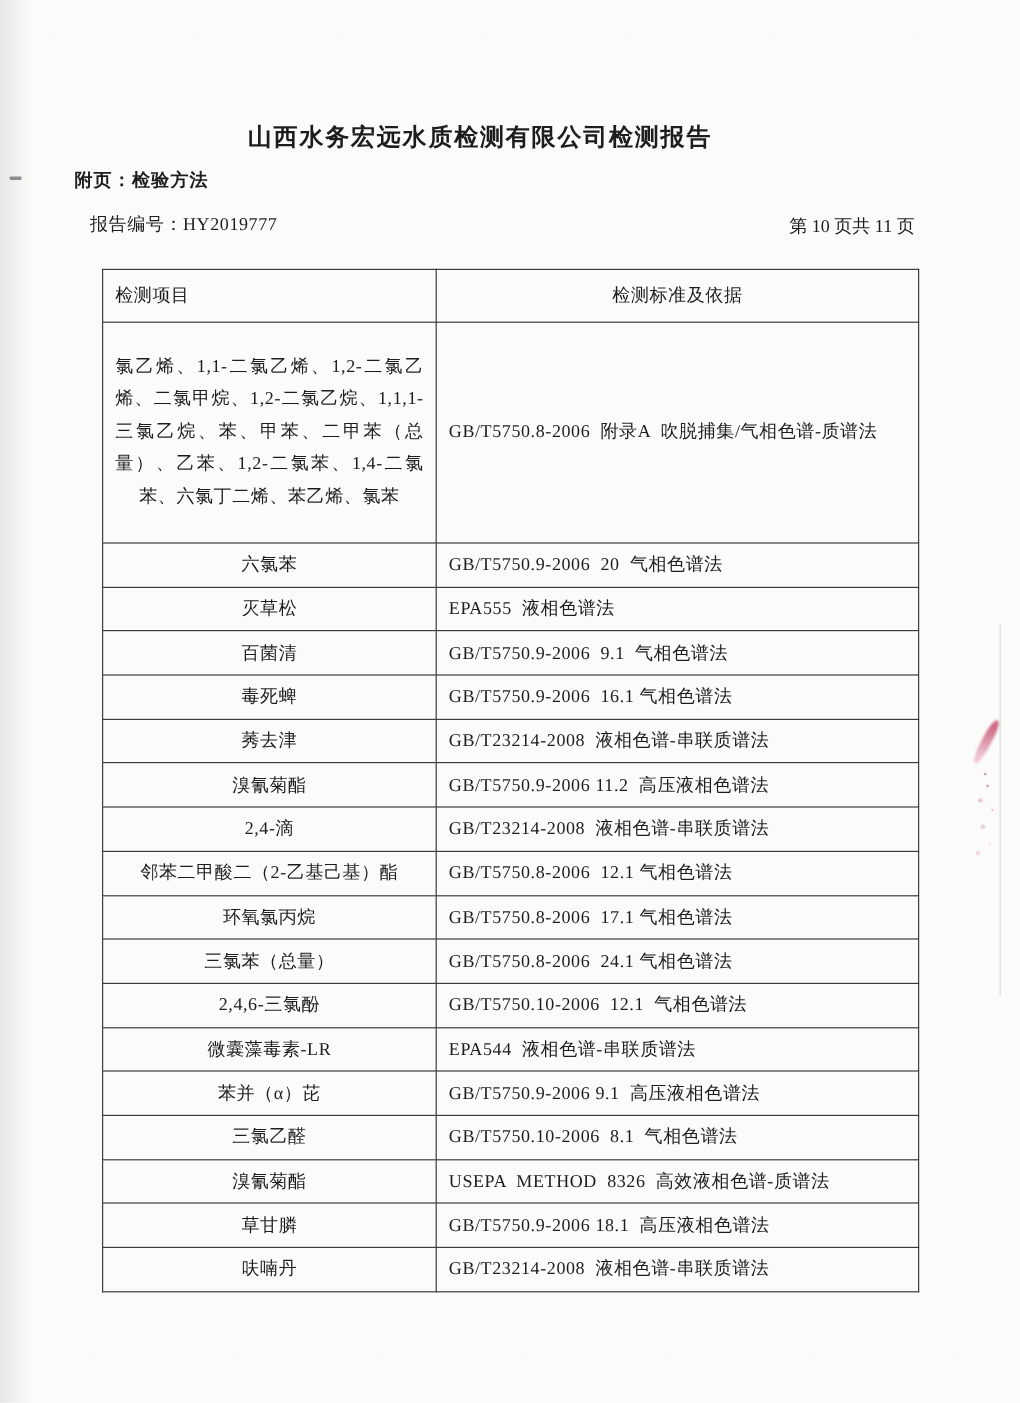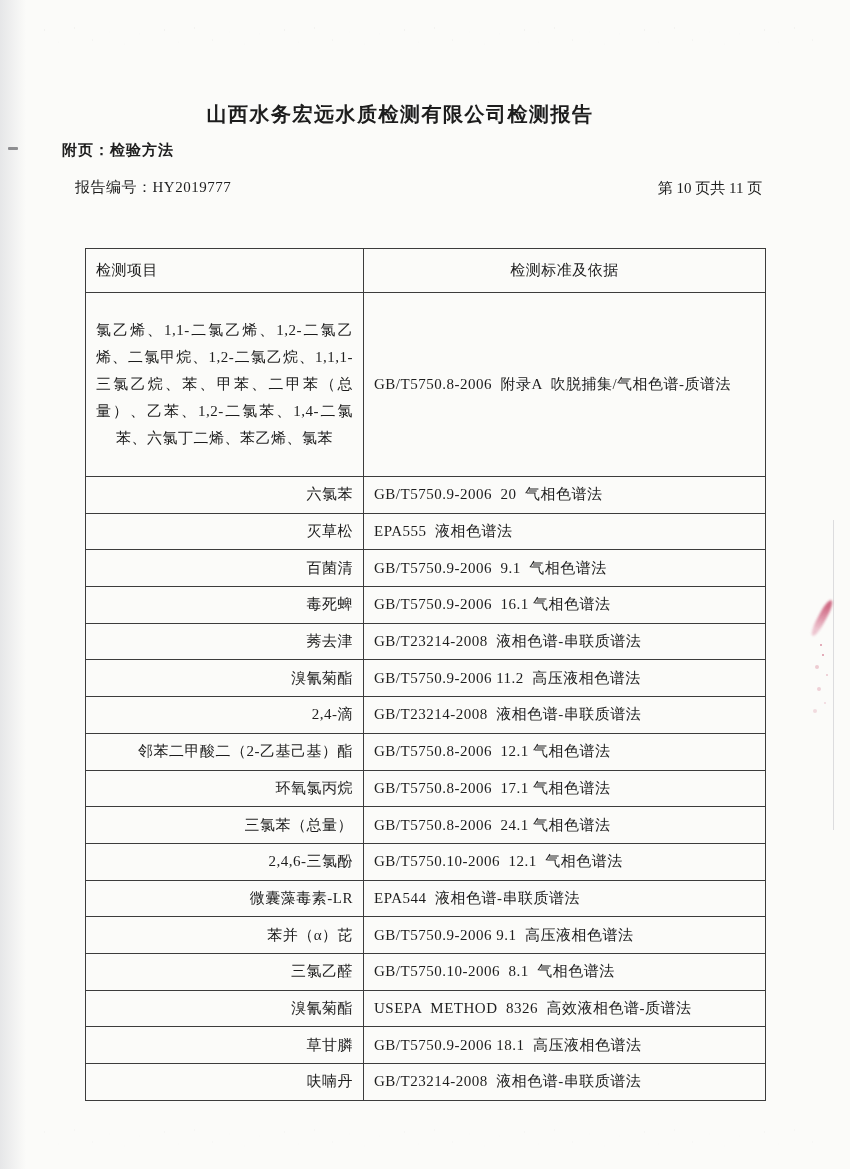--- a/index.html
+++ b/index.html
@@ -63,21 +63,21 @@
     letter-spacing:1.5px; margin:0;
   }
   .attachment {
     position:absolute; top:141px; left:62px;
     font-size:15px; font-weight:bold; letter-spacing:1px;
   }
   .meta-report { position:absolute; top:178px; left:75px; font-size:15px; letter-spacing:.5px;text-align:center; }
   .meta-page   { position:absolute; top:179px; left:655px; width:110px; font-size:15px; text-align:center; }
   
   table.methods {
-    position:absolute; top:248px; left:85px;
+    position:absolute; top:224px; left:85px;
     width:680px; table-layout:fixed;
     border-collapse:collapse;
     font-size:15px;
     padding-left:36px;
   }
   table.methods col.c1 { width:278px; }
   table.methods col.c2 { width:402px; }
   table.methods th, table.methods td {
     border:1px solid #3c3c3c;
     padding:0 10px;
@@ -87,21 +87,21 @@
   table.methods th { font-weight:normal; height:43px; }
   th.h-item { text-align:left; padding-left:12px; }
   th.h-method { text-align:center; }
   tr.big td { height:183px; vertical-align:middle; }
   td.item-big {
     text-align:justify; text-align-last:center;
     line-height:27px; padding:0 12px;margin-top:46px;
   }
   td.method-big { line-height:25px; white-space:pre-wrap; }
   tr.r td { height:35.7px; }
-  td.item { text-align:right; }
+  td.item { text-align:center; }
   td.method { text-align:left; padding-left:12px; white-space:pre-wrap; }
 </style>
 </head>
 <body>
 
 <div class="edge-left"></div>
 <div class="noise-band"></div>
 <div class="noise-band bottom"></div>
 <div class="left-dash"></div>
 <div class="page-edge-line"></div>

